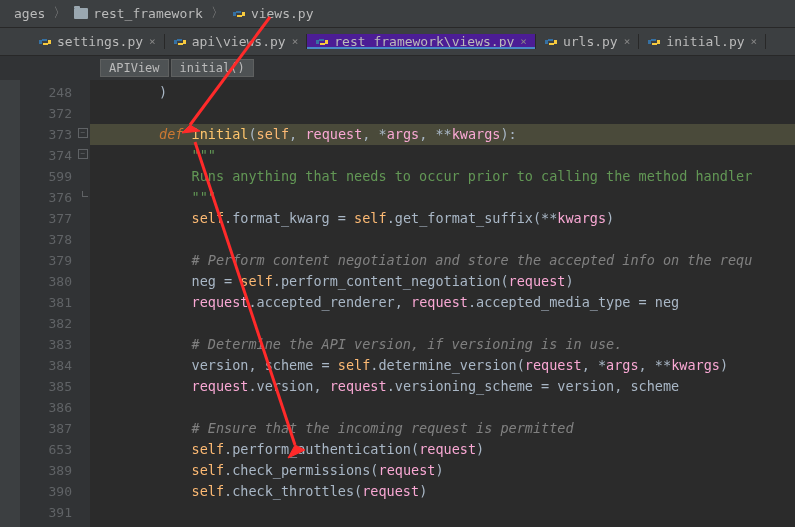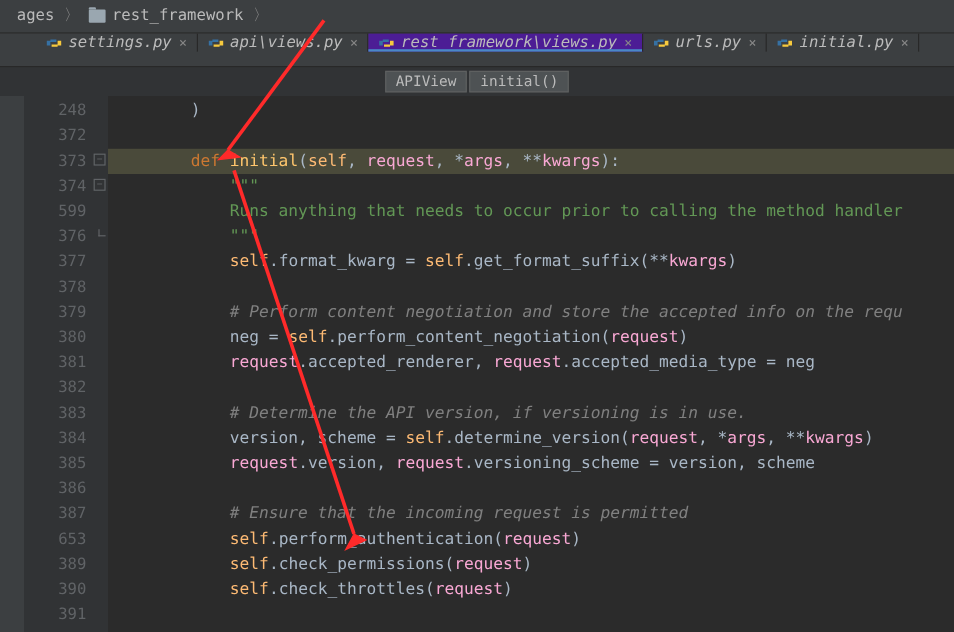--- a/index.html
+++ b/index.html
@@ -54,23 +54,22 @@
   margin-right: 5px;
   display: inline-flex;
   position: relative;
 }
 .py-icon svg { width: 14px; height: 14px; }
 .tabs {
   display: flex;
   background: #3c3f41;
   height: 28px;
   border-bottom: 1px solid #282828;
-  align-items: flex-start;
+  align-items: center;
   padding-left: 30px;
-  font-style: italic;
 }
 .tab {
   display: flex;
   align-items: center;
   padding: 0 8px;
   border-right: 1px solid #282828;
   cursor: pointer;
   color: #bbbbbb;
   position: relative;
 }
@@ -89,21 +88,20 @@
 .tab-close {
   margin-left: 6px;
   color: #888;
   font-size: 11px;
 }
 .context-bar {
   display: flex;
   background: #313335;
   padding: 3px 100px;
   gap: 2px;
-  justify-content: center;
 }
 .context-box {
   background: #4e5254;
   border: 1px solid #5e6060;
   padding: 1px 8px;
   color: #bbbbbb;
   font-size: 12px;
 }
 .editor-wrap {
   display: flex;
@@ -149,21 +147,21 @@
 }
 .code-line {
   height: 21px;
   line-height: 21px;
   white-space: pre;
   padding-left: 4px;
 }
 .code-line.highlight-l {
   background: #4a4a3a;
 }
-.kw { color: #cc7832; }
+.kw { color: #cc7832; font-style: italic; }
 .fn { color: #ffc66d; }
 .slf { color: #fdba74; }
 .param { color: #f9a8d4; }
 .str { color: #629755; }
 .cmt { color: #808080; font-style: italic; }
 .op { color: #a9b7c6; }
 .arrow-svg {
   position: absolute;
   pointer-events: none;
   z-index: 10;
@@ -179,20 +177,29 @@
 <div class="breadcrumb">
   <span class="breadcrumb-item">
     <span>ages</span>
   </span>
   <span class="breadcrumb-chevron">〉</span>
   <span class="breadcrumb-item">
     <span class="folder-icon"></span>
     <span>rest_framework</span>
   </span>
   <span class="breadcrumb-chevron">〉</span>
+  <span class="breadcrumb-item">
+    <span class="py-icon">
+      <svg viewBox="0 0 14 14">
+          <path fill="#3671a3" d="M6 1h3v3H4v1H1v4h3V6h5V1z"></path>
+          <path fill="#f7ca3e" d="M8 13H5v-3h5V9h3V5h-3v3H5v5z"></path>
+        </svg>
+    </span>
+    <span>views.py</span>
+  </span>
 </div>
 
 <div class="tabs">
   <div class="tab">
     <span class="py-icon">
         <svg viewBox="0 0 14 14">
           <path fill="#3671a3" d="M6 1h3v3H4v1H1v4h3V6h5V1z"></path>
           <path fill="#f7ca3e" d="M8 13H5v-3h5V9h3V5h-3v3H5v5z"></path>
         </svg>
       </span>

